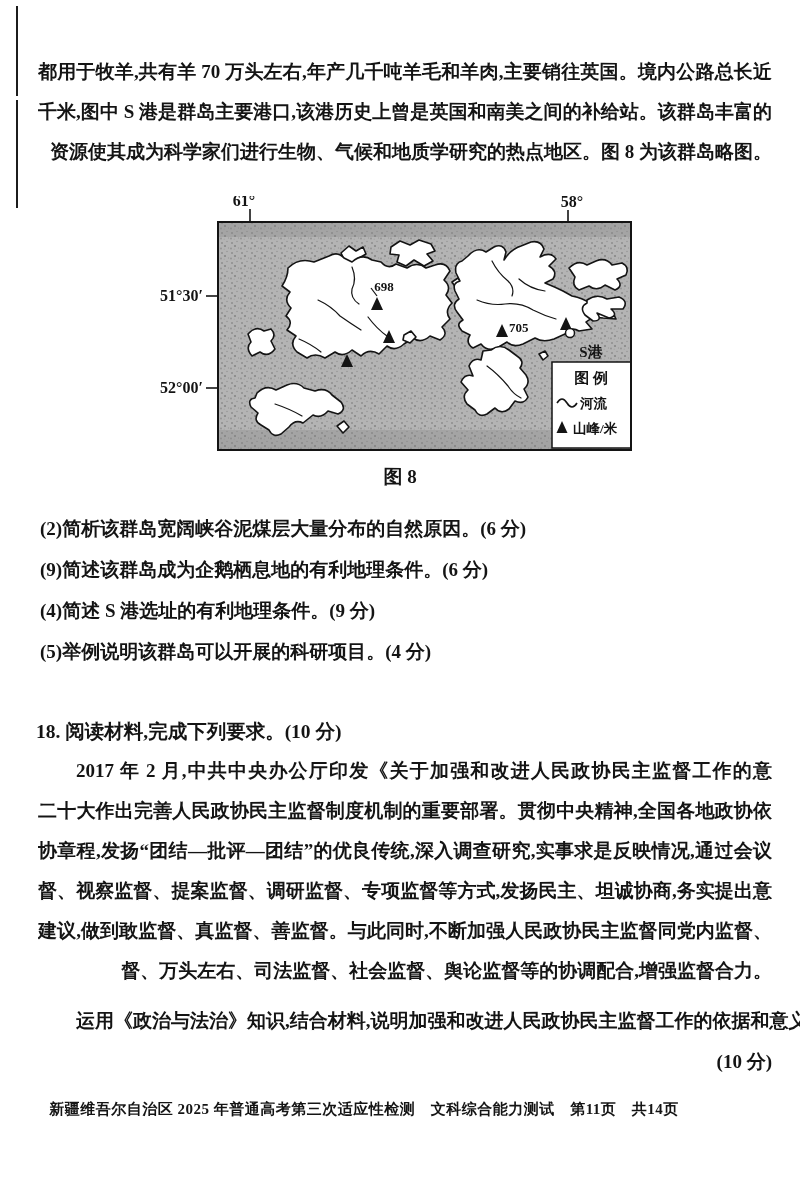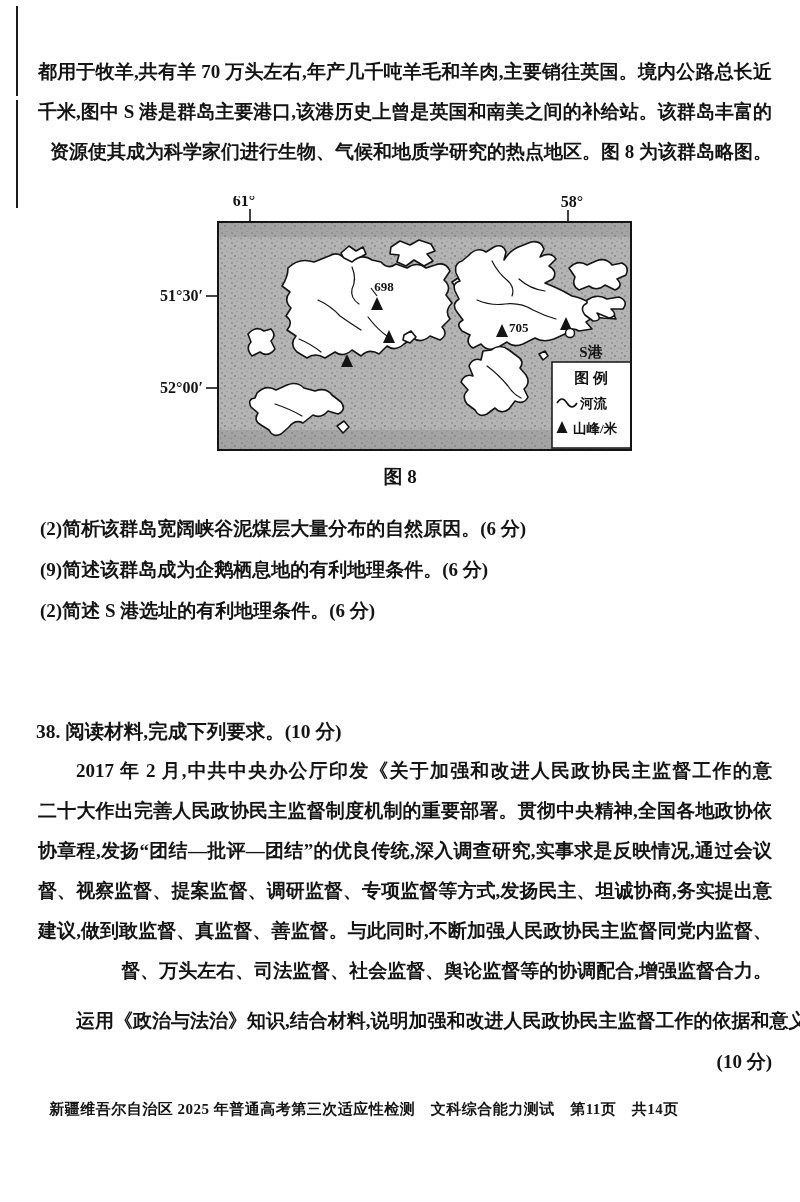--- a/index.html
+++ b/index.html
@@ -122,24 +122,25 @@
   <text class="tick-label" x="572" y="207" text-anchor="middle">58°</text>
   <text class="tick-label" x="203" y="301" text-anchor="end">51°30′</text>
   <text class="tick-label" x="203" y="393" text-anchor="end">52°00′</text>
 
   <text class="caption" x="400" y="483" text-anchor="middle">图 8</text>
 </svg>
 
 <div class="abs qlist" style="top:508px;">
   <div>(2)简析该群岛宽阔峡谷泥煤层大量分布的自然原因。(6 分)</div>
   <div>(9)简述该群岛成为企鹅栖息地的有利地理条件。(6 分)</div>
-  <div>(2)简述 S 港选址的有利地理条件。(6 分)</div>
+  <div>(4)简述 S 港选址的有利地理条件。(9 分)</div>
+  <div>(5)举例说明该群岛可以开展的科研项目。(4 分)</div>
 </div>
 
-<div class="abs q38head" style="top:718px;">38. 阅读材料,完成下列要求。(10 分)</div>
+<div class="abs q38head" style="top:718px;">18. 阅读材料,完成下列要求。(10 分)</div>
 
 <div class="abs para q38body" style="top:750px;">
   <div class="ln j indent2">2017 年 2 月,中共中央办公厅印发《关于加强和改进人民政协民主监督工作的意见》。党的</div>
   <div class="ln j">二十大作出完善人民政协民主监督制度机制的重要部署。贯彻中央精神,全国各地政协依据政</div>
   <div class="ln j">协章程,发扬“团结—批评—团结”的优良传统,深入调查研究,实事求是反映情况,通过会议监</div>
   <div class="ln j">督、视察监督、提案监督、调研监督、专项监督等方式,发扬民主、坦诚协商,务实提出意见、批评、</div>
   <div class="ln j">建议,做到敢监督、真监督、善监督。与此同时,不断加强人民政协民主监督同党内监督、人大监</div>
   <div class="ln">督、万头左右、司法监督、社会监督、舆论监督等的协调配合,增强监督合力。</div>
 </div>
 

